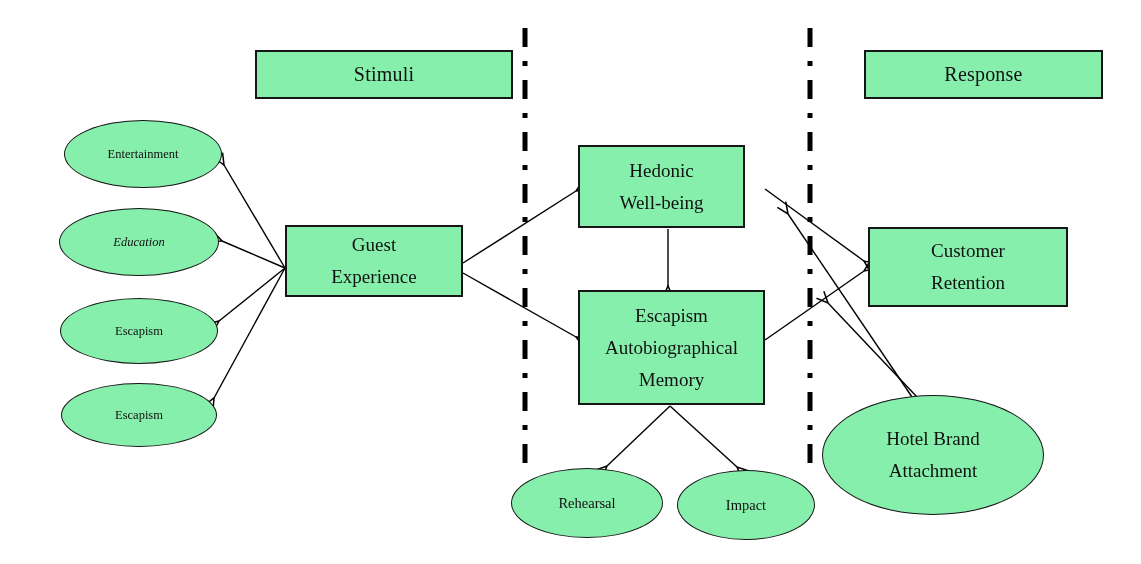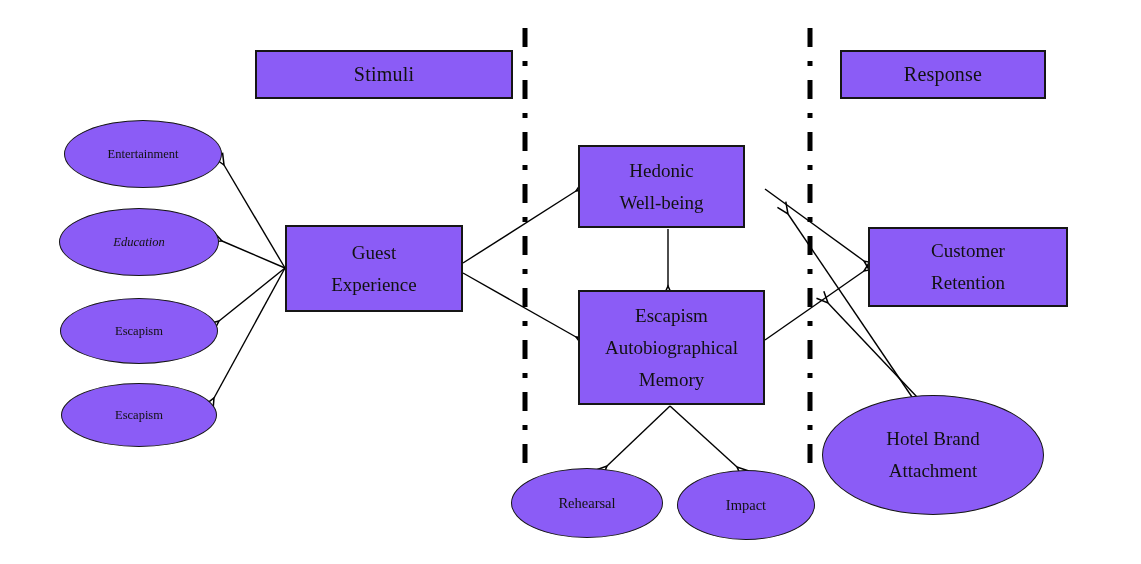--- a/index.html
+++ b/index.html
@@ -6,21 +6,21 @@
   #stage{
     position:relative;
     width:1141px;height:564px;
     background:#ffffff;
     font-family:"Liberation Serif","DejaVu Serif",serif;
     color:#111;
     overflow:hidden;
   }
   .node{
     position:absolute;
-    background:#8b5cf6;
+    background:#86efac;
     border:2px solid #161616;
     box-sizing:border-box;
     display:flex;
     flex-direction:column;
     align-items:center;
     justify-content:center;
     text-align:center;
   }
   .header-box{
     border-width:2.4px;
@@ -84,38 +84,38 @@
       <line x1="670" y1="406" x2="607" y2="466" marker-end="url(#arrow)"></line>
       <line x1="670" y1="406" x2="737" y2="467" marker-end="url(#arrow)"></line>
       <line x1="912" y1="397" x2="788" y2="214" marker-end="url(#arrow)"></line>
       <line x1="917" y1="397" x2="828" y2="303" marker-end="url(#arrow)"></line>
     </g>
   </svg>
 
   <div class="node header-box" style="left:255px;top:50px;width:258px;height:49px;">
     <span class="line">Stimuli</span>
   </div>
-  <div class="node header-box" style="left:840px;top:50px;width:206px;height:49px;">
+  <div class="node header-box" style="left:864px;top:50px;width:239px;height:49px;">
     <span class="line">Response</span>
   </div>
 
   <div class="node ellipse" style="left:64px;top:120px;width:158px;height:68px;">
     <span class="line">Entertainment</span>
   </div>
   <div class="node ellipse" style="left:59px;top:208px;width:160px;height:68px;font-style:italic;">
     <span class="line">Education</span>
   </div>
   <div class="node ellipse" style="left:60px;top:298px;width:158px;height:66px;">
     <span class="line">Escapism</span>
   </div>
   <div class="node ellipse" style="left:61px;top:383px;width:156px;height:64px;">
     <span class="line">Escapism</span>
   </div>
 
-  <div class="node rect-node" style="left:285px;top:225px;width:178px;height:87px;">
+  <div class="node rect-node" style="left:285px;top:225px;width:178px;height:72px;">
     <span class="line">Guest</span>
     <span class="line">Experience</span>
   </div>
 
   <div class="node rect-node" style="left:578px;top:145px;width:167px;height:83px;">
     <span class="line">Hedonic</span>
     <span class="line">Well-being</span>
   </div>
 
   <div class="node rect-node" style="left:578px;top:290px;width:187px;height:115px;">

